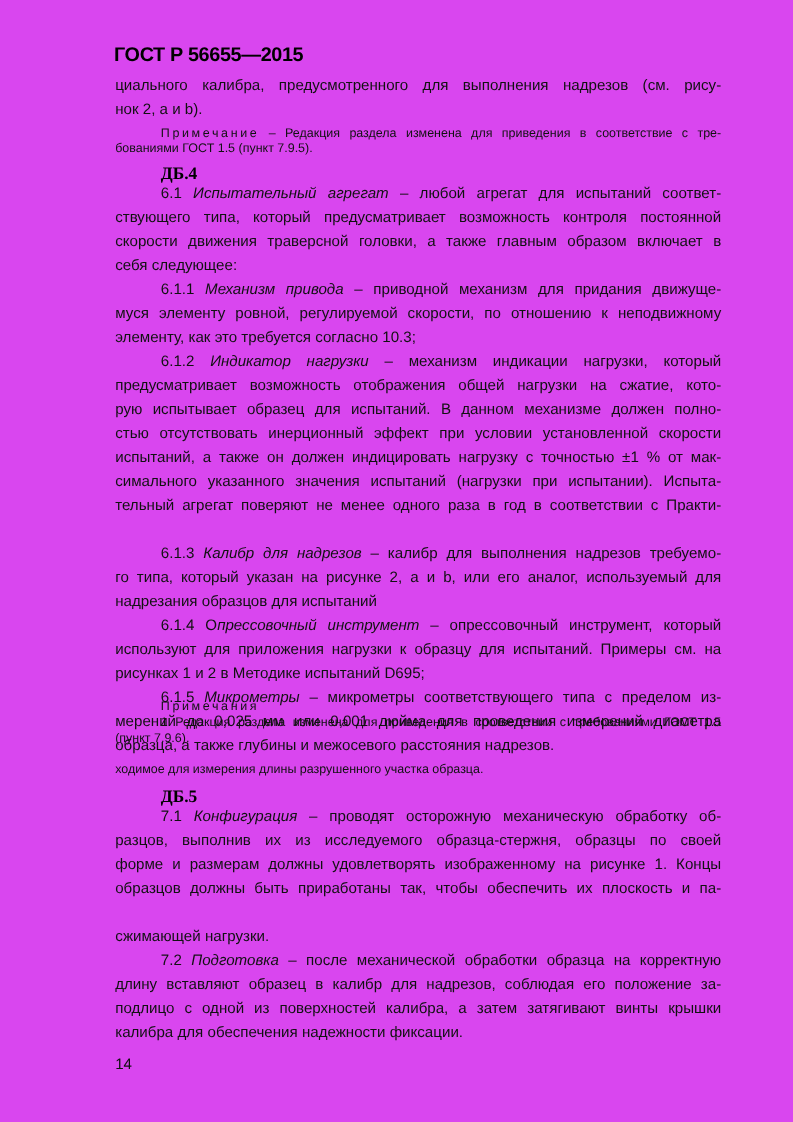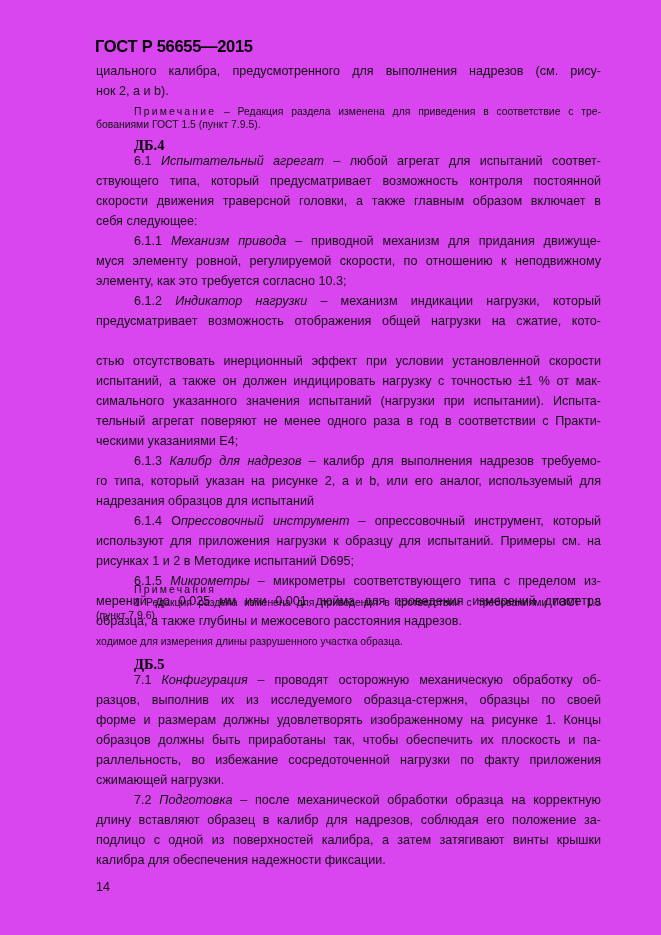--- a/index.html
+++ b/index.html
@@ -36,25 +36,25 @@
   <div class="ln j" style="top:173px">ствующего типа, который предусматривает возможность контроля постоянной</div>
   <div class="ln j" style="top:193px">скорости движения траверсной головки, а также главным образом включает в</div>
   <div class="ln" style="top:213px">себя следующее:</div>
 
   <div class="ln ind j" style="top:233px"><span>6.1.1 </span><i>Механизм привода</i><span> – приводной механизм для придания движуще-</span></div>
   <div class="ln j" style="top:253px">муся элементу ровной, регулируемой скорости, по отношению к неподвижному</div>
   <div class="ln" style="top:273px">элементу, как это требуется согласно 10.3;</div>
 
   <div class="ln ind j" style="top:293px"><span>6.1.2 </span><i>Индикатор нагрузки</i><span> – механизм индикации нагрузки, который</span></div>
   <div class="ln j" style="top:313px">предусматривает возможность отображения общей нагрузки на сжатие, кото-</div>
+  <div class="ln j" style="top:333px">рую испытывает образец для испытаний. В данном механизме должен полно-</div>
   <div class="ln j" style="top:353px">стью отсутствовать инерционный эффект при условии установленной скорости</div>
   <div class="ln j" style="top:373px">испытаний, а также он должен индицировать нагрузку с точностью ±1 % от мак-</div>
   <div class="ln j" style="top:393px">симального указанного значения испытаний (нагрузки при испытании). Испыта-</div>
   <div class="ln j" style="top:413px">тельный агрегат поверяют не менее одного раза в год в соответствии с Практи-</div>
-  <div class="ln" style="top:433px">ческими указаниями Е4;</div>
 
   <div class="ln ind j" style="top:453px"><span>6.1.3 </span><i>Калибр для надрезов</i><span> – калибр для выполнения надрезов требуемо-</span></div>
   <div class="ln j" style="top:473px">го типа, который указан на рисунке 2, a и b, или его аналог, используемый для</div>
   <div class="ln" style="top:493px">надрезания образцов для испытаний</div>
 
   <div class="ln ind j" style="top:513px"><span>6.1.4 О</span><i>прессовочный инструмент</i><span> – опрессовочный инструмент, который</span></div>
   <div class="ln j" style="top:533px">используют для приложения нагрузки к образцу для испытаний. Примеры см. на</div>
   <div class="ln" style="top:553px">рисунках 1 и 2 в Методике испытаний D695;</div>
 
   <div class="ln ind j" style="top:573px"><span>6.1.5 </span><i>Микрометры</i><span> – микрометры соответствующего типа с пределом из-</span></div>
@@ -65,21 +65,20 @@
   <div class="note ind j" style="top:596px">1 Редакция раздела изменена для приведения в соответствии с требованиями ГОСТ 1.5</div>
   <div class="note" style="top:609px">(пункт 7.9.6).</div>
   <div class="note" style="top:635px">ходимое для измерения длины разрушенного участка образца.</div>
 
   <div class="sec" style="top:656px">ДБ.5</div>
 
   <div class="ln ind j" style="top:672px"><span>7.1 </span><i>Конфигурация</i><span> – проводят осторожную механическую обработку об-</span></div>
   <div class="ln j" style="top:692px">разцов, выполнив их из исследуемого образца-стержня, образцы по своей</div>
   <div class="ln j" style="top:712px">форме и размерам должны удовлетворять изображенному на рисунке 1. Концы</div>
   <div class="ln j" style="top:732px">образцов должны быть приработаны так, чтобы обеспечить их плоскость и па-</div>
-  <div class="ln j" style="top:752px">раллельность, во избежание сосредоточенной нагрузки по факту приложения</div>
   <div class="ln" style="top:772px">сжимающей нагрузки.</div>
 
   <div class="ln ind j" style="top:792px"><span>7.2 </span><i>Подготовка</i><span> – после механической обработки образца на корректную</span></div>
   <div class="ln j" style="top:832px">подлицо с одной из поверхностей калибра, а затем затягивают винты крышки</div>
   <div class="ln j" style="top:812px">длину вставляют образец в калибр для надрезов, соблюдая его положение за-</div>
   <div class="ln" style="top:852px">калибра для обеспечения надежности фиксации.</div>
 
   <div class="pgnum">14</div>
 </div>
 

